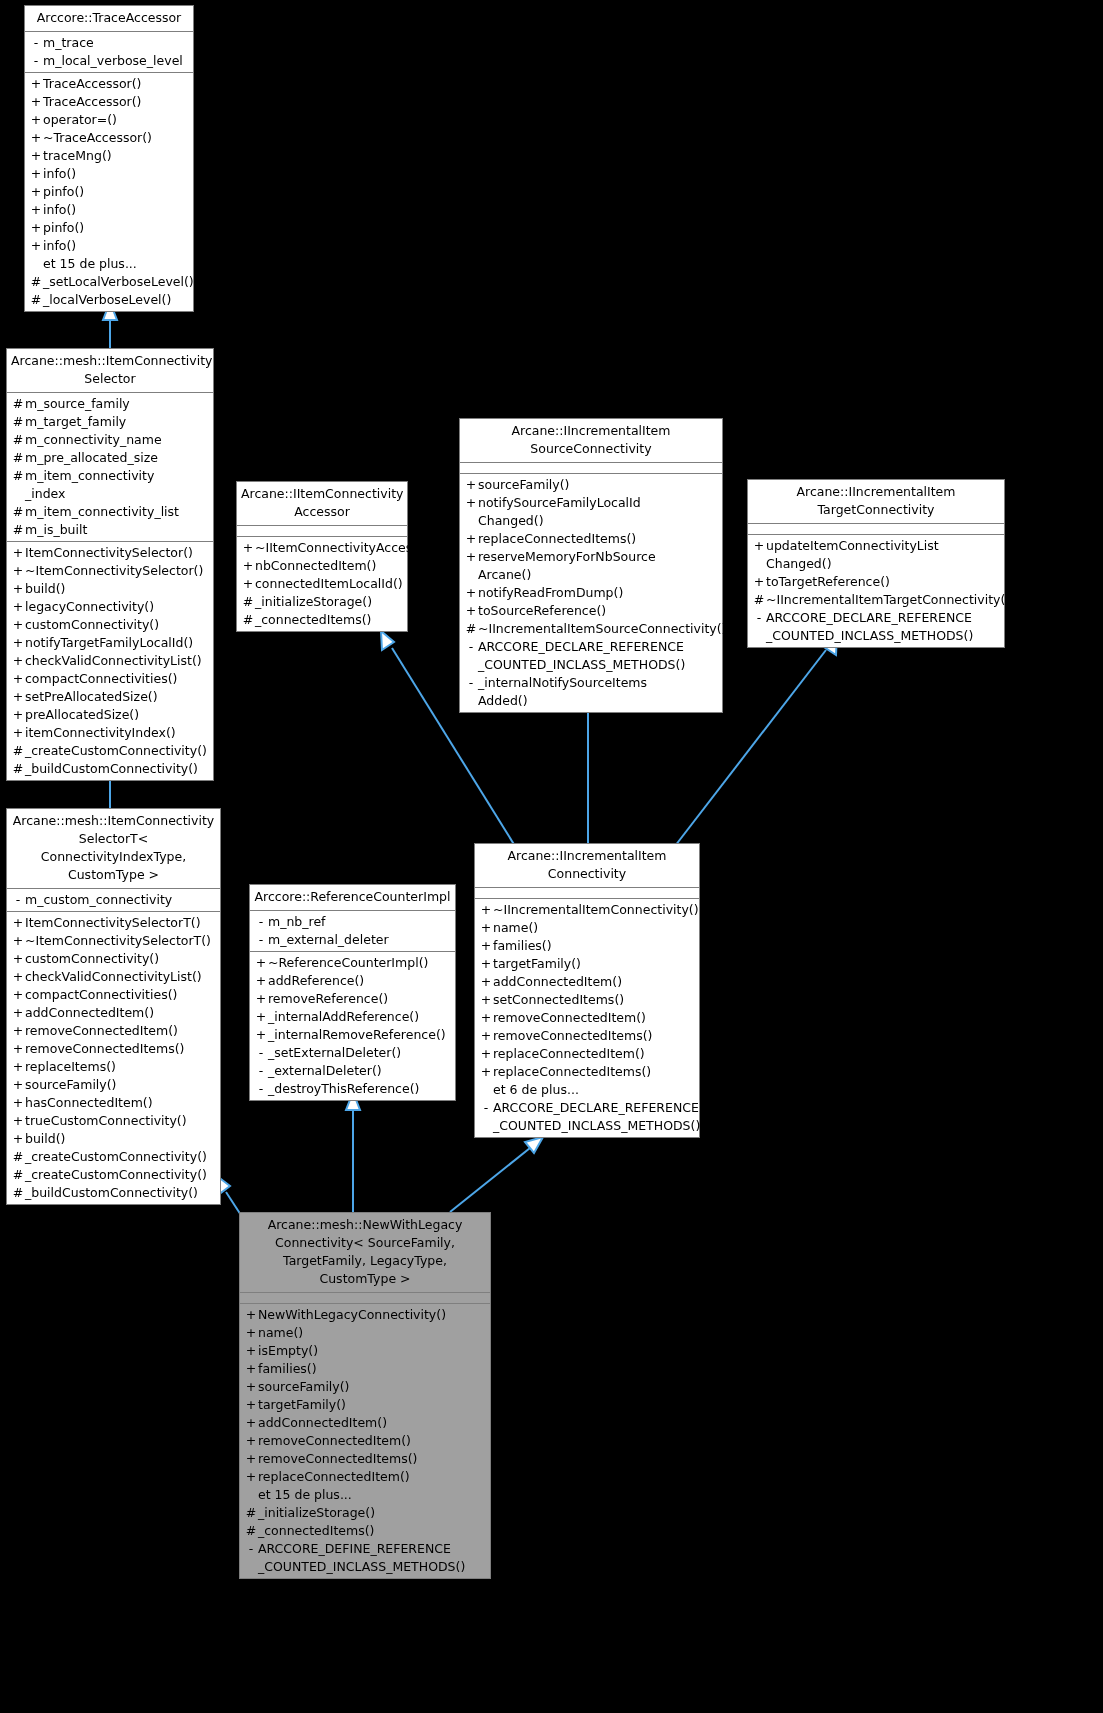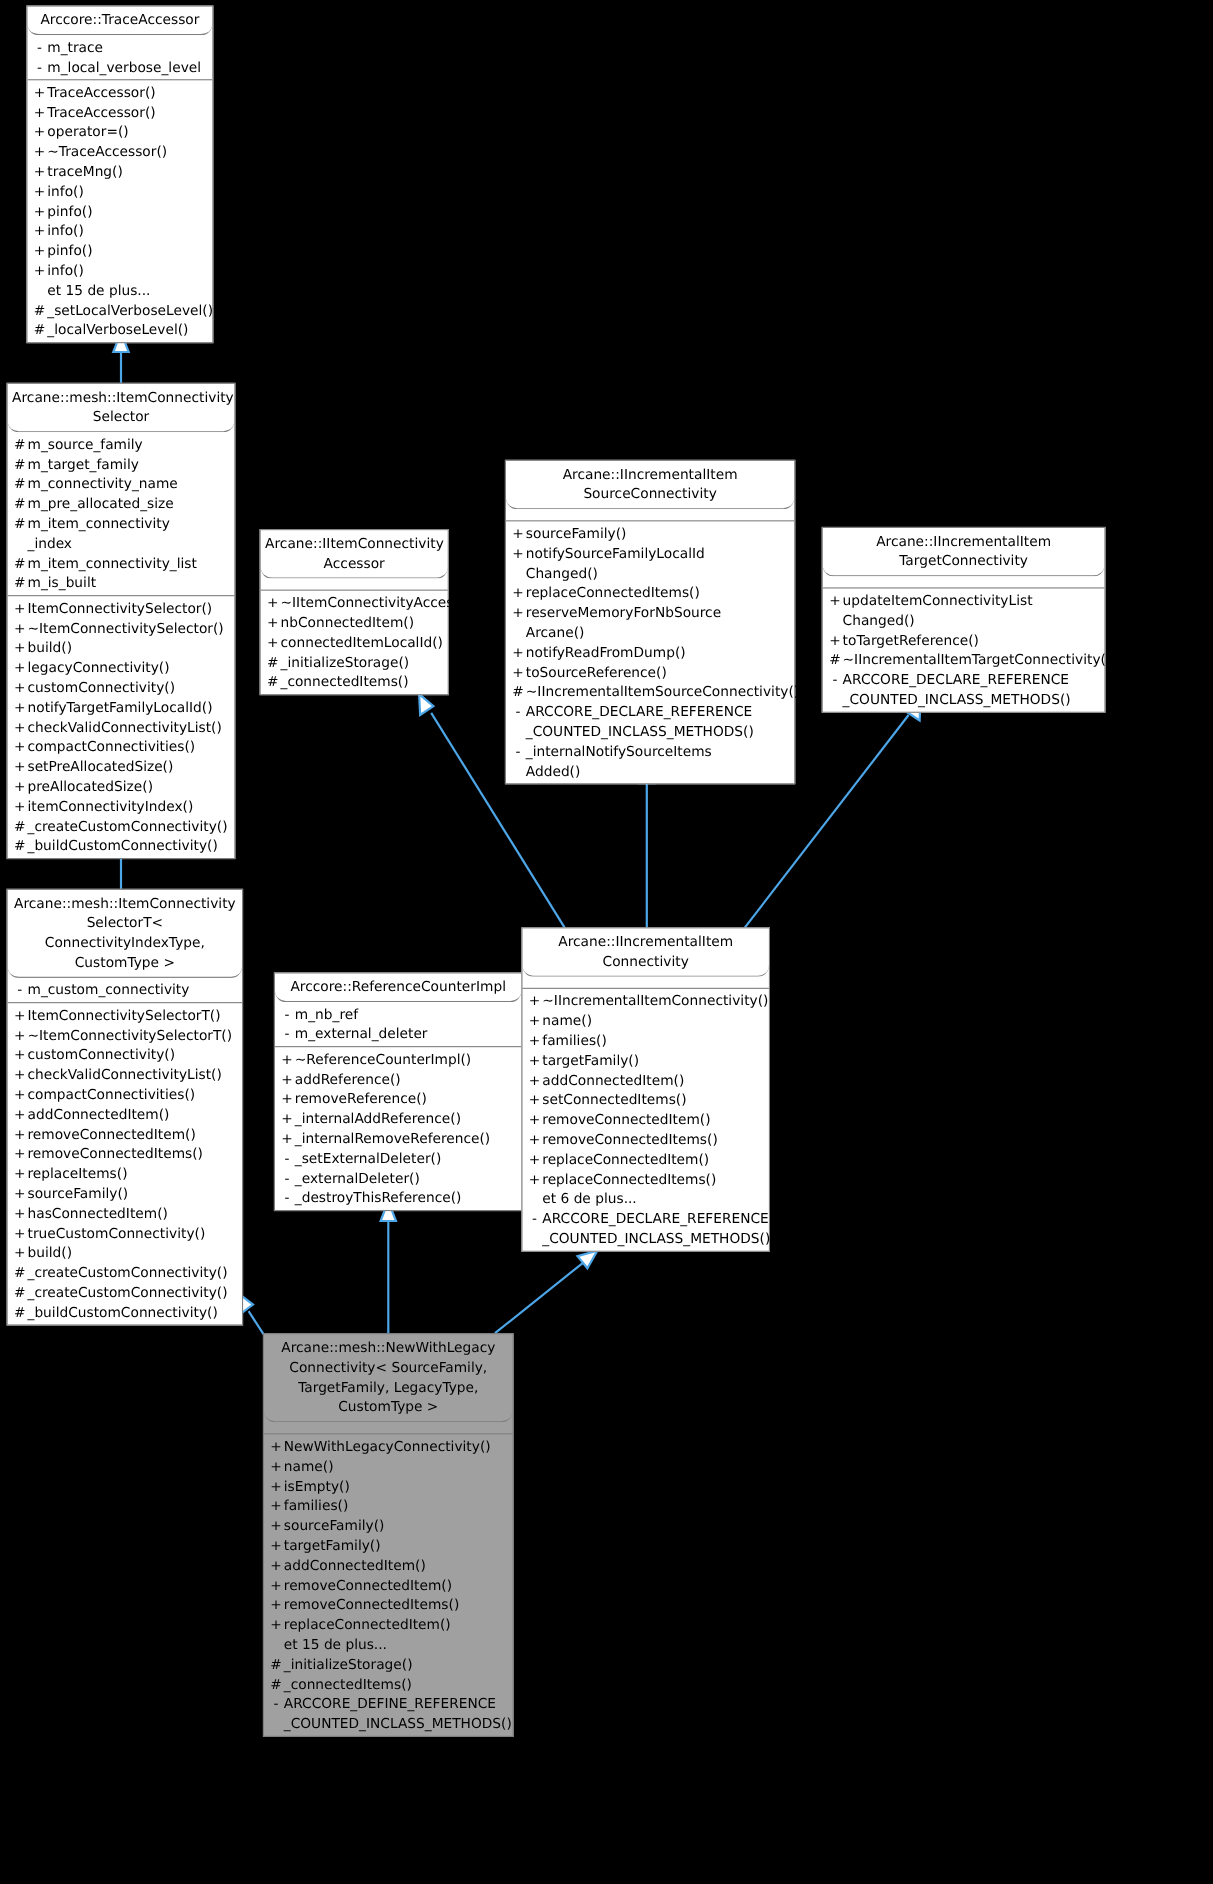--- a/index.html
+++ b/index.html
@@ -38,21 +38,20 @@
     z-index: 5;
   }
   .uml-box.highlight {
     background: #a0a0a0;
   }
   .uml-title {
     text-align: center;
     padding: 3px 4px 4px 4px;
     border-bottom: 1px solid #7f7f7f;
     white-space: pre-line;
-    border-radius: 10px;
   }
   .uml-section {
     border-bottom: 1px solid #7f7f7f;
     padding: 2px 0 2px 0;
   }
   .uml-section.last {
     border-bottom: none;
   }
   .uml-section.empty {
     height: 10px;
@@ -249,21 +248,21 @@
     <div class="uml-section last">
       <div class="uml-row"><span class="uml-vis">+</span><span class="uml-name">updateItemConnectivityList
 Changed()</span></div>
       <div class="uml-row"><span class="uml-vis">+</span><span class="uml-name">toTargetReference()</span></div>
       <div class="uml-row"><span class="uml-vis">#</span><span class="uml-name">~IIncrementalItemTargetConnectivity()</span></div>
       <div class="uml-row"><span class="uml-vis">-</span><span class="uml-name">ARCCORE_DECLARE_REFERENCE
 _COUNTED_INCLASS_METHODS()</span></div>
     </div>
   </div>
 
-  <div class="uml-box" style="left:249px; top:884px; width:226px;">
+  <div class="uml-box" style="left:249px; top:884px; width:207px;">
     <div class="uml-title">Arccore::ReferenceCounterImpl</div>
     <div class="uml-section">
       <div class="uml-row"><span class="uml-vis">-</span><span class="uml-name">m_nb_ref</span></div>
       <div class="uml-row"><span class="uml-vis">-</span><span class="uml-name">m_external_deleter</span></div>
     </div>
     <div class="uml-section last">
       <div class="uml-row"><span class="uml-vis">+</span><span class="uml-name">~ReferenceCounterImpl()</span></div>
       <div class="uml-row"><span class="uml-vis">+</span><span class="uml-name">addReference()</span></div>
       <div class="uml-row"><span class="uml-vis">+</span><span class="uml-name">removeReference()</span></div>
       <div class="uml-row"><span class="uml-vis">+</span><span class="uml-name">_internalAddReference()</span></div>
@@ -288,21 +287,21 @@
       <div class="uml-row"><span class="uml-vis">+</span><span class="uml-name">removeConnectedItem()</span></div>
       <div class="uml-row"><span class="uml-vis">+</span><span class="uml-name">removeConnectedItems()</span></div>
       <div class="uml-row"><span class="uml-vis">+</span><span class="uml-name">replaceConnectedItem()</span></div>
       <div class="uml-row"><span class="uml-vis">+</span><span class="uml-name">replaceConnectedItems()</span></div>
       <div class="uml-row nomark"><span class="uml-vis"></span><span class="uml-name">et 6 de plus...</span></div>
       <div class="uml-row"><span class="uml-vis">-</span><span class="uml-name">ARCCORE_DECLARE_REFERENCE
 _COUNTED_INCLASS_METHODS()</span></div>
     </div>
   </div>
 
-  <div class="uml-box highlight" style="left:239px; top:1212px; width:228px;">
+  <div class="uml-box highlight" style="left:239px; top:1212px; width:252px;">
     <div class="uml-title">Arcane::mesh::NewWithLegacy
 Connectivity&lt; SourceFamily,
 TargetFamily, LegacyType,
 CustomType &gt;</div>
     <div class="uml-section empty"></div>
     <div class="uml-section last">
       <div class="uml-row"><span class="uml-vis">+</span><span class="uml-name">NewWithLegacyConnectivity()</span></div>
       <div class="uml-row"><span class="uml-vis">+</span><span class="uml-name">name()</span></div>
       <div class="uml-row"><span class="uml-vis">+</span><span class="uml-name">isEmpty()</span></div>
       <div class="uml-row"><span class="uml-vis">+</span><span class="uml-name">families()</span></div>

